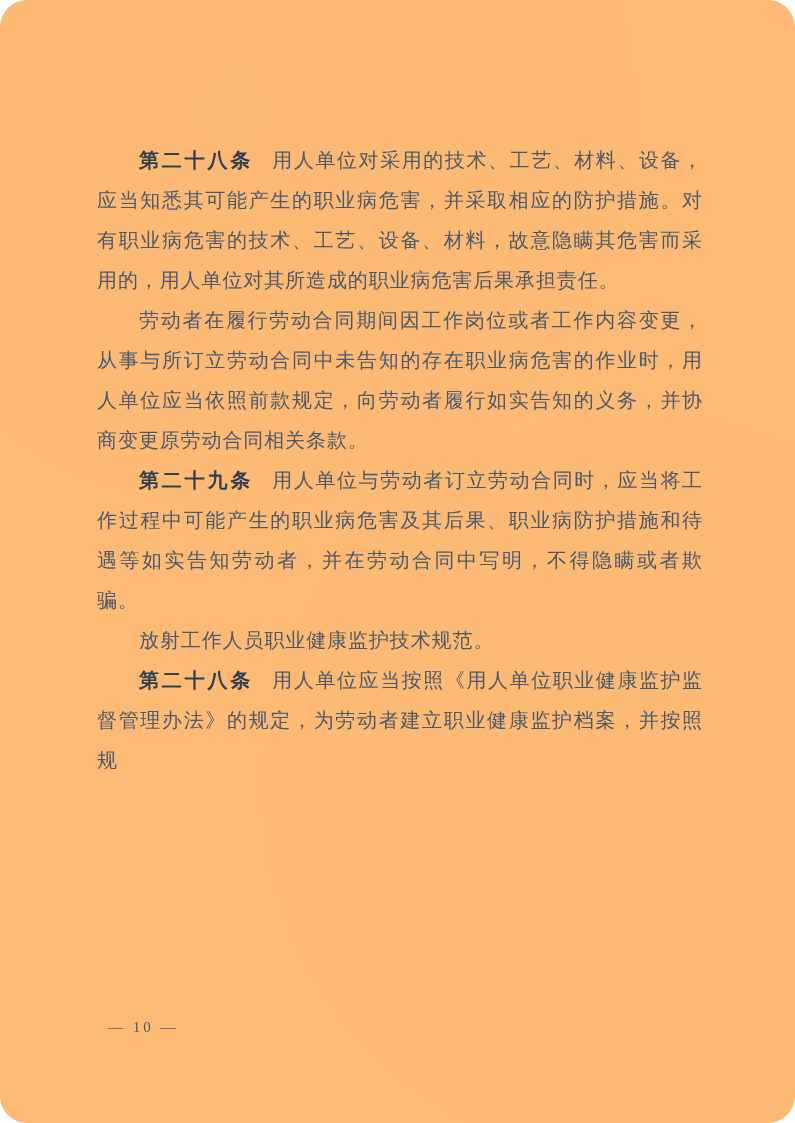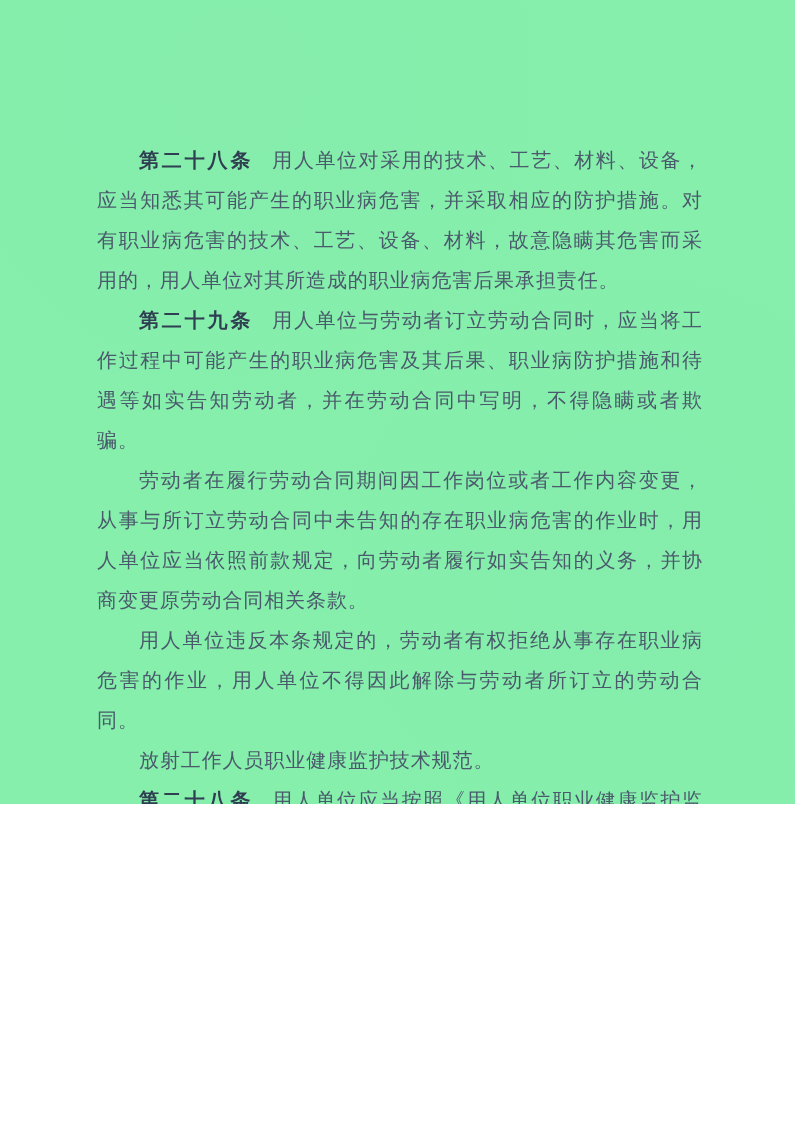--- a/index.html
+++ b/index.html
@@ -3,24 +3,25 @@
 <meta charset="utf-8">
 <style>
   html, body {
     margin: 0;
     padding: 0;
     background: #ffffff;
   }
   .page {
     position: relative;
     width: 795px;
-    height: 804px;
-    background: #86efac;
+    height: 1123px;
+    background: #fdba74;
     overflow: hidden;
     font-family: "Liberation Serif", "DejaVu Serif", serif;
+    border-radius: 27px;
   }
   
   .page::before {
     content: "";
     position: absolute;
     inset: 0;
     background:
       radial-gradient(circle at 30% 10%, rgba(120,130,140,0.02), transparent 40%),
       radial-gradient(circle at 80% 70%, rgba(120,130,140,0.015), transparent 45%);
     pointer-events: none;
@@ -60,25 +61,24 @@
 </style>
 </head>
 <body>
 
 <div class="page">
 
   <main class="text-block">
 
     <p class="para"><span class="article-heading">第二十八条</span><span>用人单位对采用的技术、工艺、材料、设备，应当知悉其可能产生的职业病危害，并采取相应的防护措施。对有职业病危害的技术、工艺、设备、材料，故意隐瞒其危害而采用的，用人单位对其所造成的职业病危害后果承担责任。</span></p>
 
+    <p class="para"><span>劳动者在履行劳动合同期间因工作岗位或者工作内容变更，从事与所订立劳动合同中未告知的存在职业病危害的作业时，用人单位应当依照前款规定，向劳动者履行如实告知的义务，并协商变更原劳动合同相关条款。</span></p>
+
     <p class="para"><span class="article-heading">第二十九条</span><span>用人单位与劳动者订立劳动合同时，应当将工作过程中可能产生的职业病危害及其后果、职业病防护措施和待遇等如实告知劳动者，并在劳动合同中写明，不得隐瞒或者欺骗。</span></p>
 
-    <p class="para"><span>劳动者在履行劳动合同期间因工作岗位或者工作内容变更，从事与所订立劳动合同中未告知的存在职业病危害的作业时，用人单位应当依照前款规定，向劳动者履行如实告知的义务，并协商变更原劳动合同相关条款。</span></p>
-
-    <p class="para"><span>用人单位违反本条规定的，劳动者有权拒绝从事存在职业病危害的作业，用人单位不得因此解除与劳动者所订立的劳动合同。</span></p>
 
 
     <p class="para"><span>放射工作人员职业健康监护技术规范。</span></p>
 
     <p class="para"><span class="article-heading">第二十八条</span><span>用人单位应当按照《用人单位职业健康监护监督管理办法》的规定，为劳动者建立职业健康监护档案，并按照规</span></p>
 
   </main>
 
   <div class="page-footer">— 10 —</div>
 

